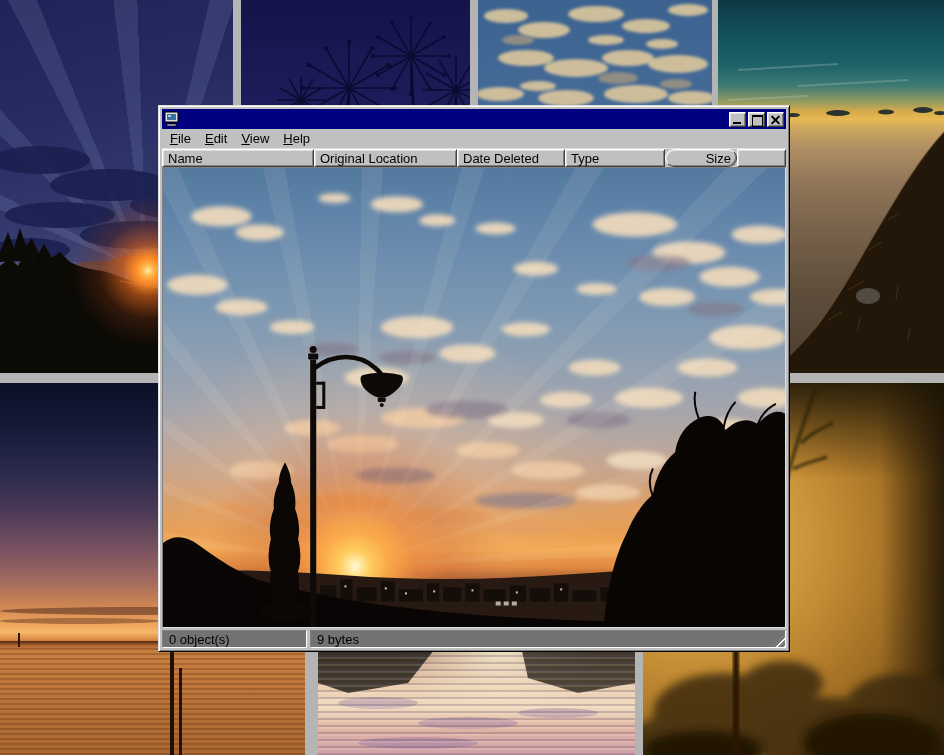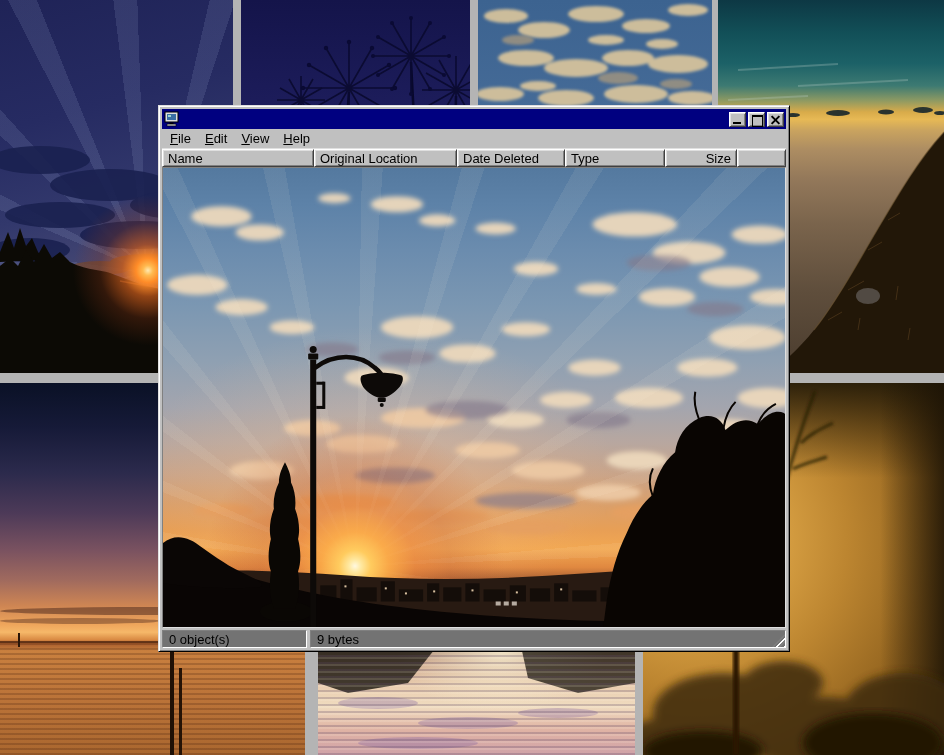--- a/index.html
+++ b/index.html
@@ -49,21 +49,21 @@
   .g-close::before,.g-close::after{content:"";position:absolute;left:2px;top:6px;width:11px;height:2px;background:#000;}
   .g-close::before{transform:rotate(45deg);}
   .g-close::after{transform:rotate(-45deg);}
   .menubar{height:20px;flex:0 0 20px;display:flex;align-items:center;padding-left:1px;border-bottom:1px solid #dfdfdf;}
   .menu-item{display:inline-block;padding:2px 7px;font-size:13px;color:#000;}
   .menu-item::first-letter{text-decoration:underline;}
   .headerrow{height:18px;flex:0 0 18px;display:flex;}
   .hcell{background:#c0c0c0;border:1px solid;border-color:#fff #404040 #404040 #fff;
     box-shadow:inset 1px 1px 0 #dfdfdf, inset -1px -1px 0 #808080;
     font-size:13px;padding:0 5px;display:flex;align-items:center;height:18px;white-space:nowrap;overflow:hidden;}
-  .h-size{justify-content:flex-end;}
+  .h-size{justify-content:flex-end;border-radius:9px;}
   .content{flex:1;position:relative;overflow:hidden;border:1px solid;border-color:#808080 #dfdfdf #dfdfdf #808080;}
   .ph{position:absolute;inset:0;}
   .ph-sky{background:
       radial-gradient(ellipse 340px 210px at 215px 305px,rgba(248,198,152,.38),rgba(248,198,152,0) 70%),
       linear-gradient(180deg,#54799f 0%,#5d82a8 8%,#6b8cae 18%,#7b97b2 30%,#8fa0b2 42%,#a3a5ae 52%,#b8a79f 60%,#caa488 67%,#d99f6b 73%,#e89f55 79%,#f2a852 83%,#e08840 87%,#a05a30 90%,#5a3020 93%,#2a160f 96%,#140a07 100%);}
   .ph-rays{background:repeating-conic-gradient(from 215deg at 192px 398px,rgba(255,244,222,0) 0deg 6deg,rgba(255,244,222,.09) 6deg 9deg,rgba(255,244,222,0) 9deg 14deg);opacity:.85;}
   .ph-sun{background:radial-gradient(circle at 192px 398px,#fff8e0 0,#ffe9a2 6px,#ffcb5e 16px,rgba(252,170,70,.85) 34px,rgba(232,125,52,.5) 60px,rgba(190,85,40,.25) 95px,transparent 150px);}
   .statusbar{height:20px;flex:0 0 20px;display:flex;gap:3px;padding-top:2px;position:relative;}
   .spanel{background:#737373;border:1px solid;border-color:#808080 #fff #fff #808080;
     font-size:13px;padding:0 6px;display:flex;align-items:center;white-space:nowrap;}

